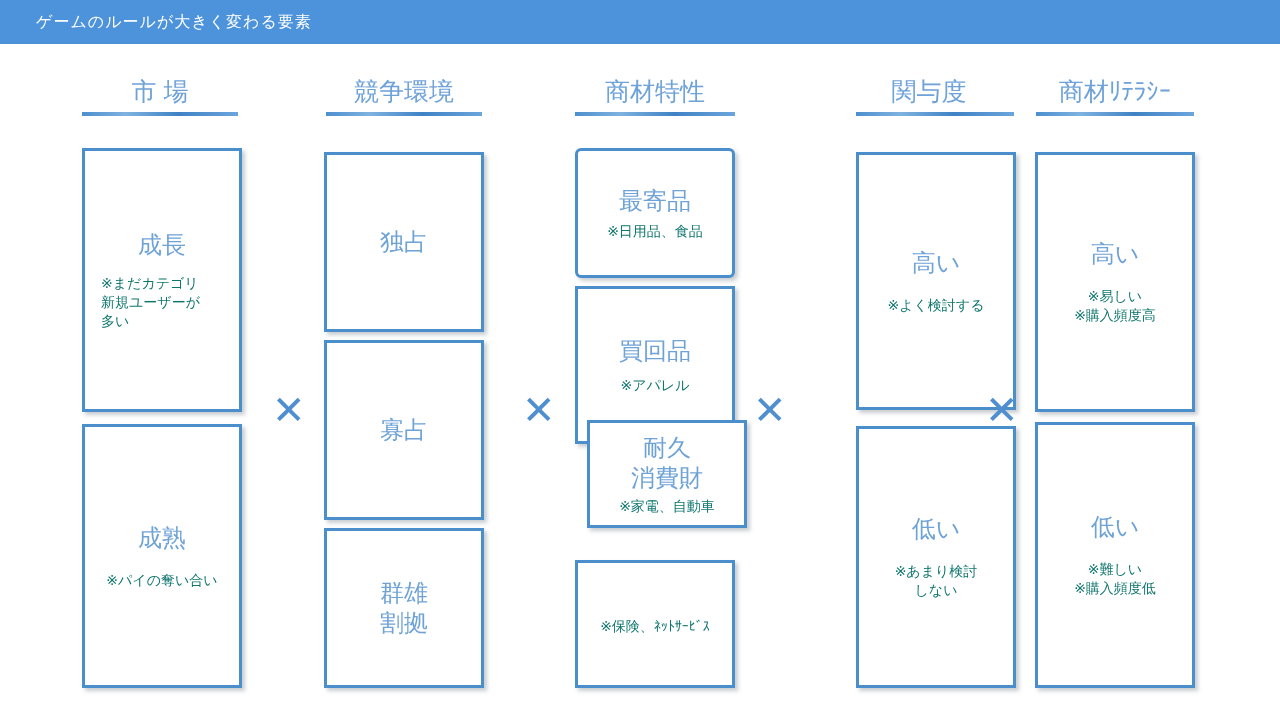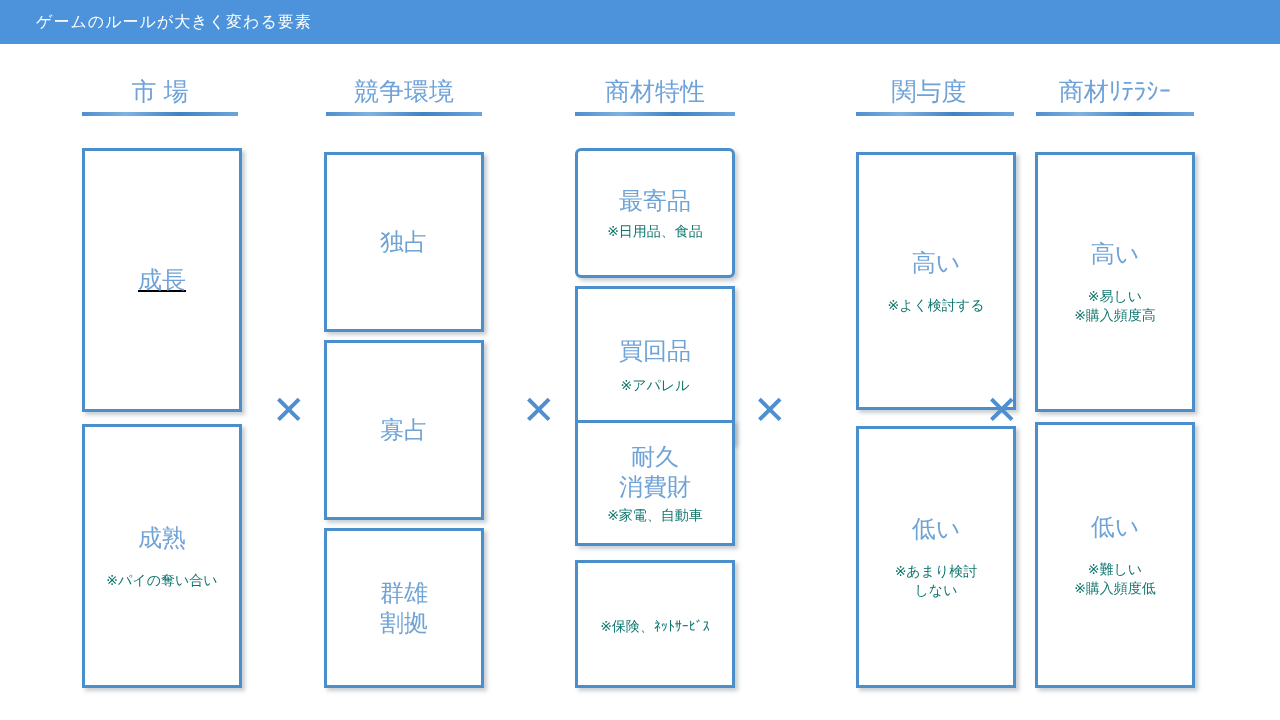--- a/index.html
+++ b/index.html
@@ -131,22 +131,25 @@
 </div>
 
 <div class="matrix">
 
   <div class="column" style="left:80px; width:160px;">
     <div class="col-header">
       <span class="col-header-text">市 場</span>
       <span class="col-underline" style="width:156px;"></span>
     </div>
     <div class="boxes">
-      <div class="cell" style="left:2px; top:104px; width:160px; height:264px;text-decoration:underline;">
+      <div class="cell" style="left:2px; top:104px; width:160px; height:264px;">
         <span class="cell-label">成長</span>
+        <span class="cell-note note-left" style="margin-top:14px; margin-left:16px;">※まだカテゴリ
+新規ユーザーが
+多い</span>
       </div>
       <div class="cell" style="left:2px; top:380px; width:160px; height:264px;">
         <span class="cell-label">成熟</span>
         <span class="cell-note note-center" style="margin-top:18px;">※パイの奪い合い</span>
       </div>
     </div>
   </div>
 
   <div class="operator" style="left:272px; top:346px;">
     <span>✕</span>
@@ -182,21 +185,21 @@
     </div>
     <div class="boxes">
       <div class="cell" style="left:0px; top:104px; width:160px; height:130px;border-radius:6px;">
         <span class="cell-label">最寄品</span>
         <span class="cell-note note-center" style="margin-top:6px;">※日用品、食品</span>
       </div>
       <div class="cell" style="left:0px; top:242px; width:160px; height:158px;">
         <span class="cell-label">買回品</span>
         <span class="cell-note note-center" style="margin-top:10px;">※アパレル</span>
       </div>
-      <div class="cell" style="left:0px; top:376px; width:160px; height:126px;">
+      <div class="cell" style="left:12px; top:376px; width:160px; height:108px;">
         <span class="cell-label">耐久
 消費財</span>
         <span class="cell-note note-center" style="margin-top:4px;">※家電、自動車</span>
       </div>
       <div class="cell" style="left:0px; top:516px; width:160px; height:128px;">
         <span class="cell-note note-center" style="margin-top:4px;">※保険、ﾈｯﾄｻｰﾋﾞｽ</span>
       </div>
     </div>
   </div>
 

